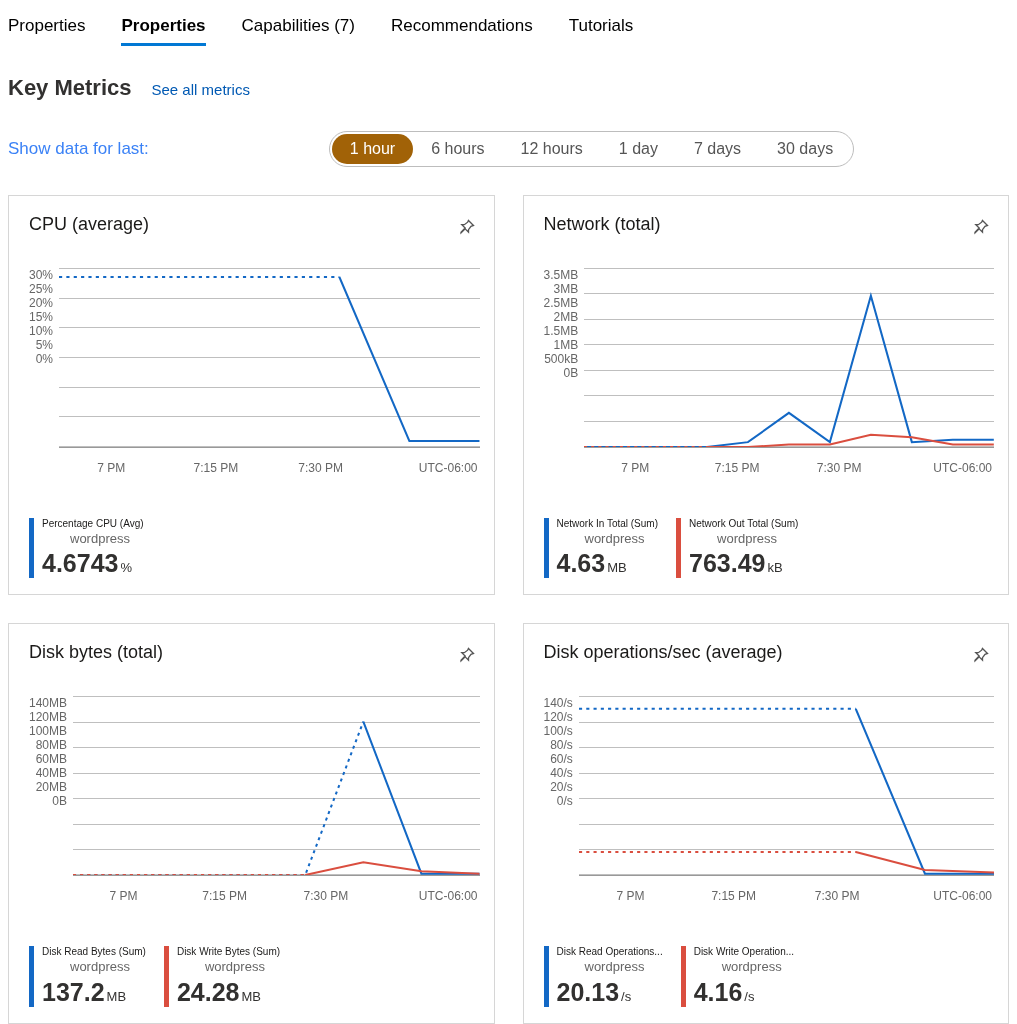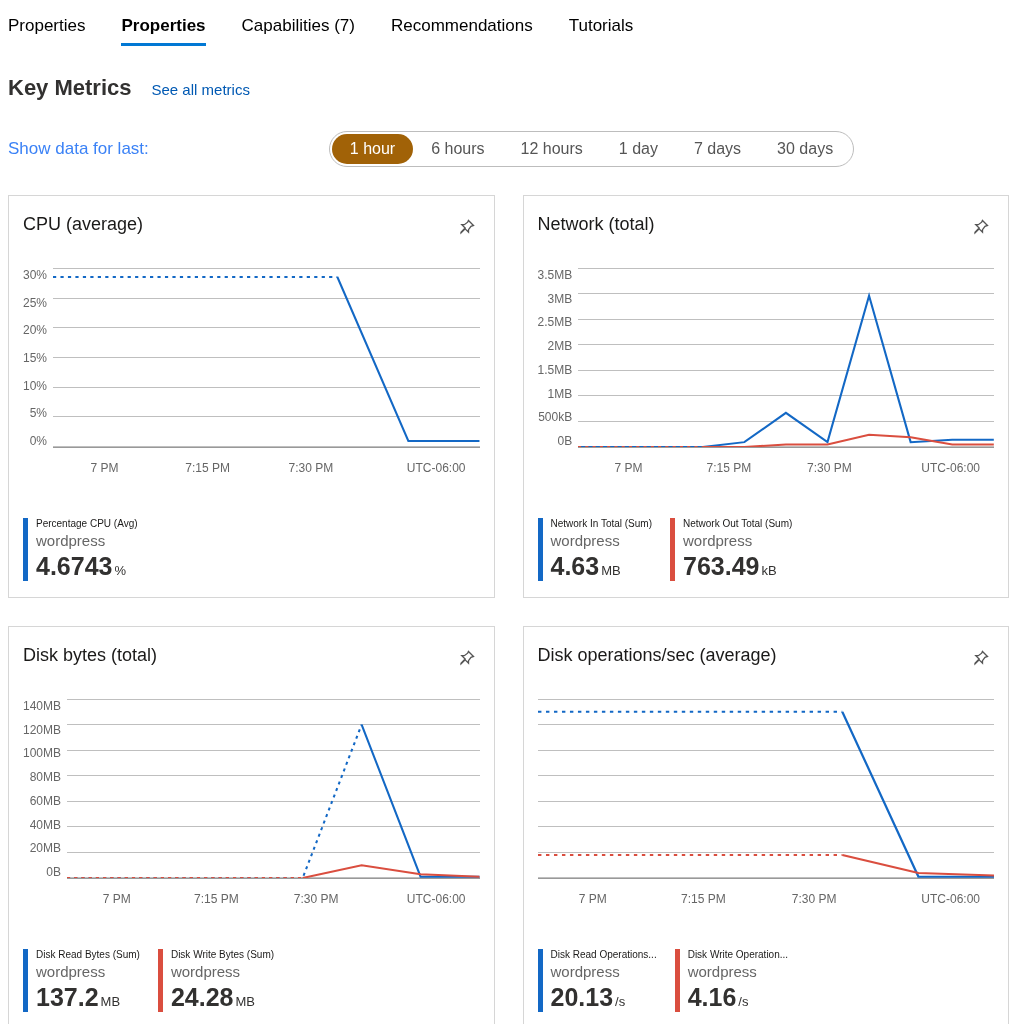--- a/index.html
+++ b/index.html
@@ -87,21 +87,21 @@
 
   
   .cards {
     display: grid;
     grid-template-columns: 1fr 1fr;
     gap: 28px;
     margin-top: 28px;
   }
   .card {
     border: 1px solid #d6d6d6;
-    padding: 18px 14px 16px 14px;
+    padding: 18px 14px 16px 20px;
     position: relative;
   }
   .card-head {
     display: flex;
     justify-content: space-between;
     align-items: flex-start;
   }
   .card-title {
     font-size: 18px;
     font-weight: 400;
@@ -116,21 +116,20 @@
 
   .chart-area {
     margin-top: 26px;
     position: relative;
     display: flex;
     height: 210px;
   }
   .y-axis {
     display: flex;
     flex-direction: column;
-    justify-content: space-between;
     align-items: flex-end;
     padding-right: 6px;
     font-size: 12px;
     color: #666;
     height: 180px;
   }
   .plot {
     flex: 1;
     position: relative;
     height: 180px;
@@ -139,21 +138,21 @@
   .gridlines {
     position: absolute; inset: 0;
     display: flex; flex-direction: column; justify-content: space-between;
   }
   .gridlines div {
     height: 1px;
     background: #bfbfbf;
   }
   .x-axis {
     position: absolute;
-    left: 0; right: 12px;
+    left: 0; right: 0;
     bottom: -28px;
     display: flex;
     font-size: 12px;
     color: #666;
   }
   .x-axis span { flex: 1; text-align: center; }
   .x-axis span:last-child { text-align: right; padding-right: 2px; }
   .chart-svg {
     position: absolute; inset: 0;
     width: 100%; height: 100%;
@@ -168,21 +167,21 @@
   .metric {
     display: flex;
     gap: 8px;
   }
   .metric-bar {
     width: 5px;
     align-self: stretch;
   }
   .metric-body { display: flex; flex-direction: column; }
   .metric-label { font-size: 10px; color: #1b1a19; line-height: 1.25; }
-  .metric-sub   { font-size: 15px; color: #666; line-height: 1.3; }
+  .metric-sub   { font-size: 13px; color: #666; line-height: 1.3; margin-left: 28px; }
   .metric-val   { font-size: 25px; font-weight: 700; margin-top: 2px; }
   .metric-val .unit { font-size: 13px; font-weight: 400; margin-left: 2px; }
 
 </style>
 </head>
 <body>
 
 <div class="tabs">
   <div class="tab">Properties</div>
   <div class="tab active">Properties</div>
@@ -391,20 +390,30 @@
     <div class="card">
       <div class="card-head">
         <div class="card-title">Disk operations/sec (average)</div>
         <div class="pin-btn">
           <svg width="20" height="20" viewBox="0 0 24 24" fill="none" stroke="currentColor" stroke-width="1.6">
             <path d="M15 3l6 6-3 1-3 4 0 3-4-4-5 5 0-1 5-5-4-4 3 0 4-3z"></path>
           </svg>
         </div>
       </div>
       <div class="chart-area">
+        <div class="y-axis">
+          <span>140/s</span>
+          <span>120/s</span>
+          <span>100/s</span>
+          <span>80/s</span>
+          <span>60/s</span>
+          <span>40/s</span>
+          <span>20/s</span>
+          <span>0/s</span>
+        </div>
         <div class="plot">
           <div class="gridlines">
             <div></div>
             <div></div>
             <div></div>
             <div></div>
             <div></div>
             <div></div>
             <div></div>
             <div></div>

